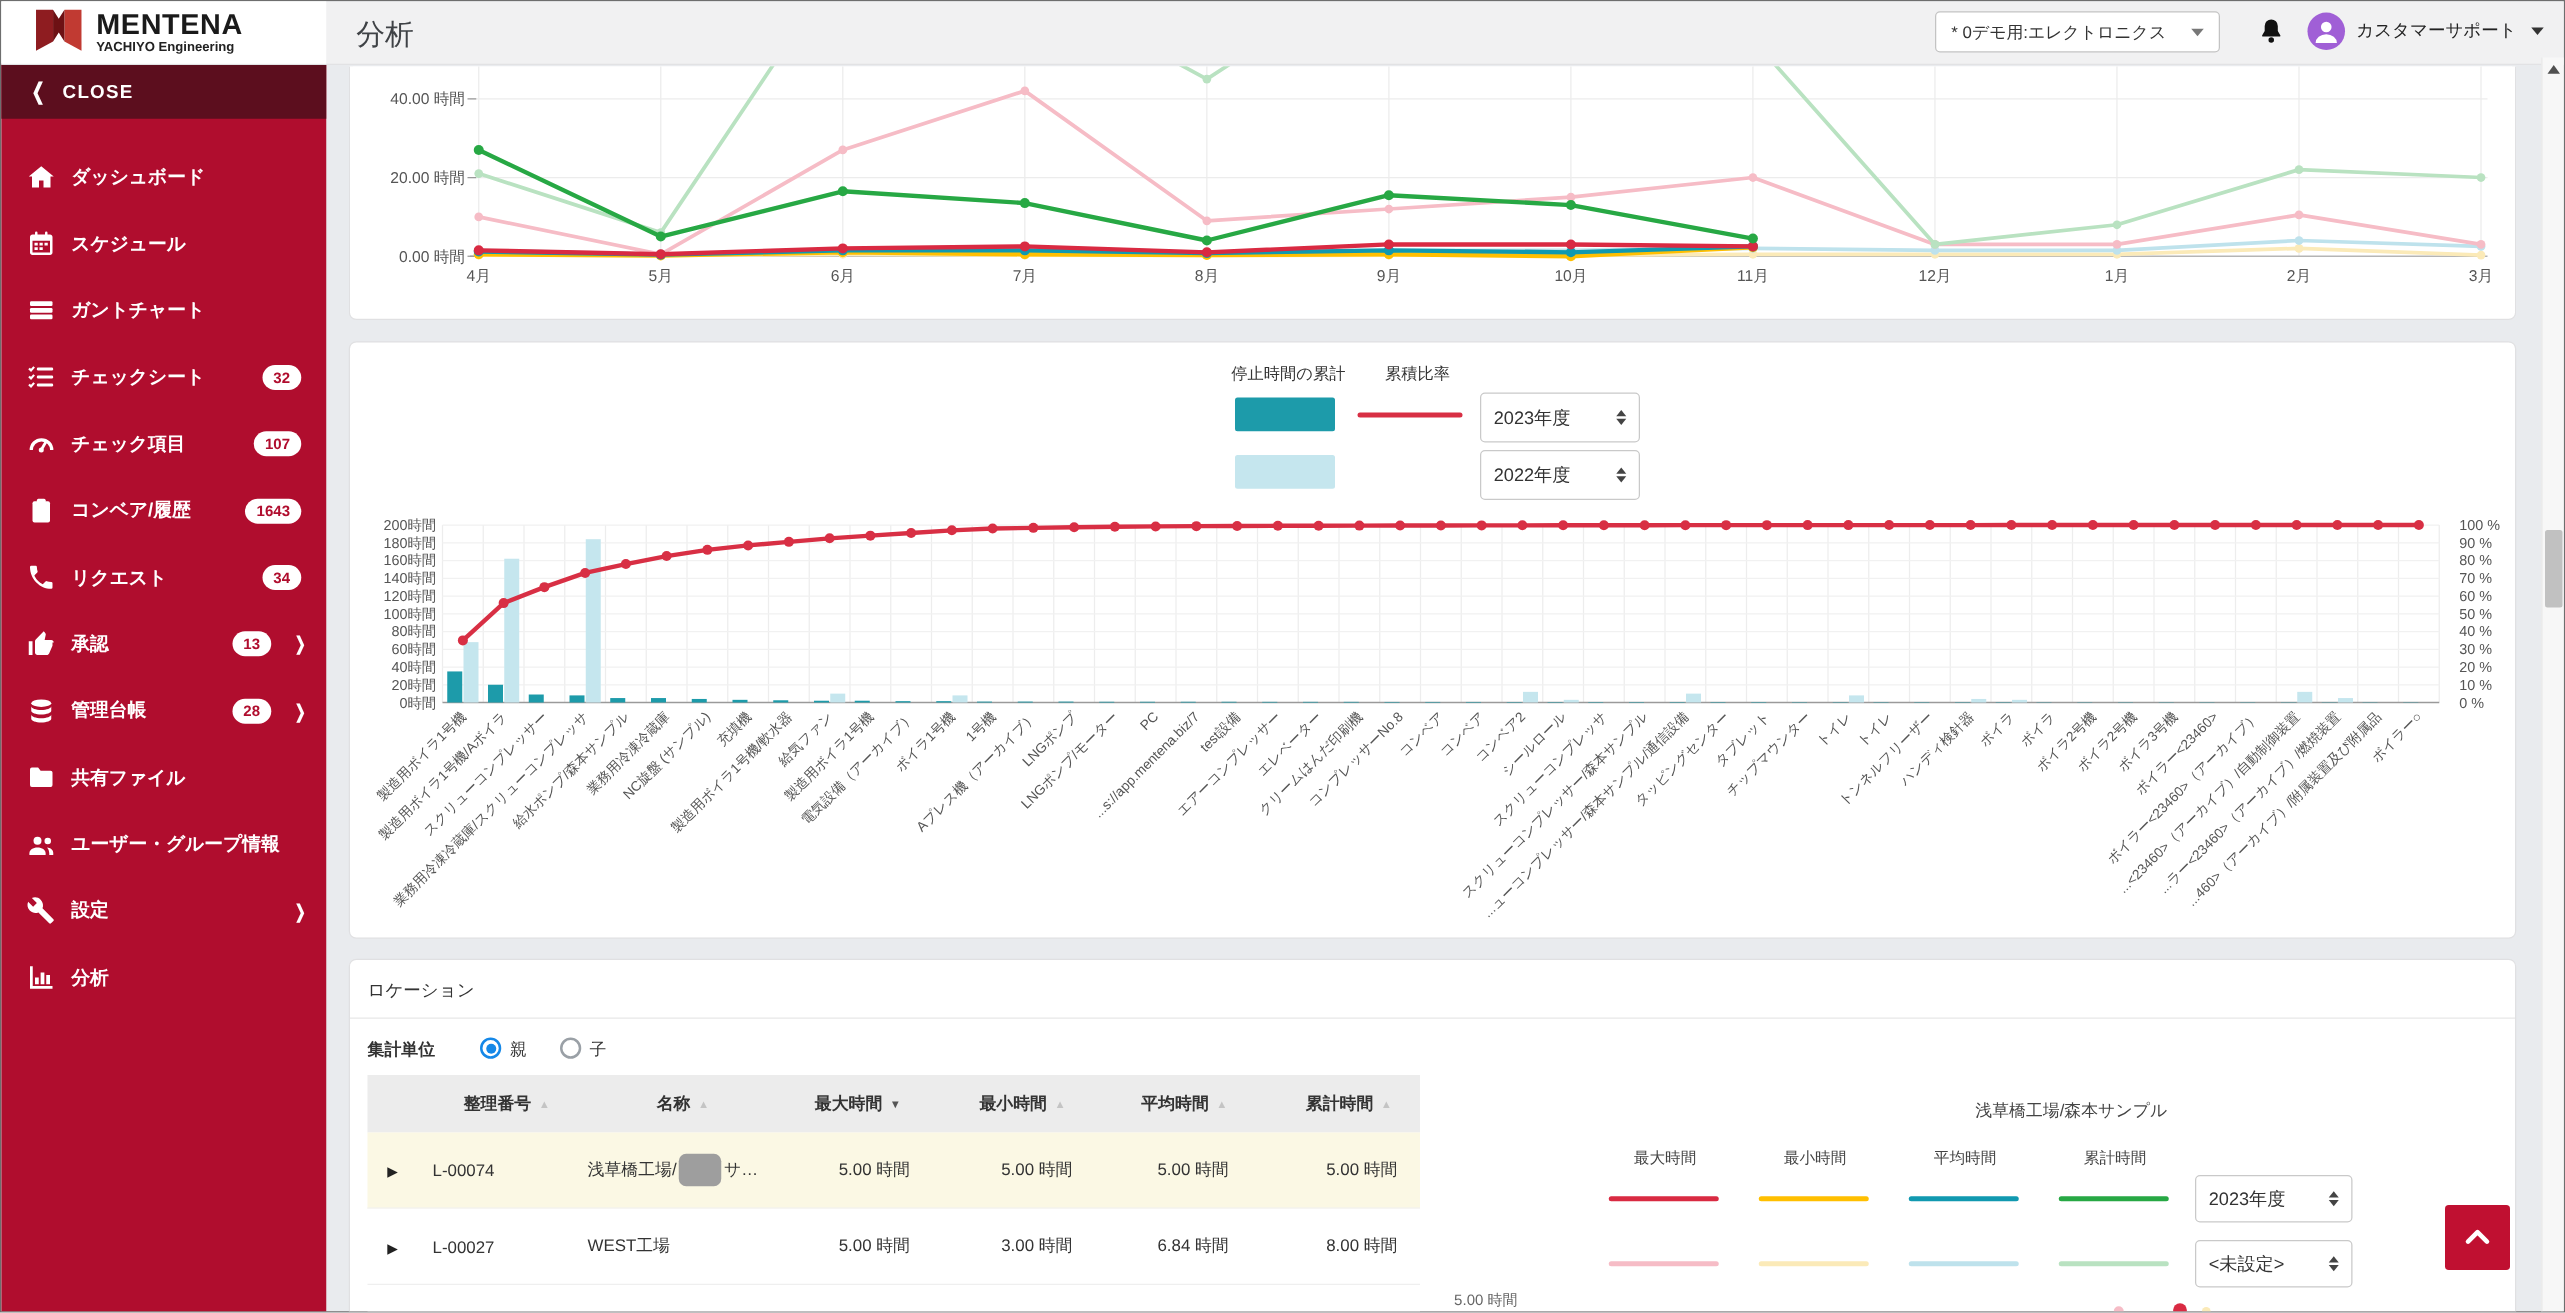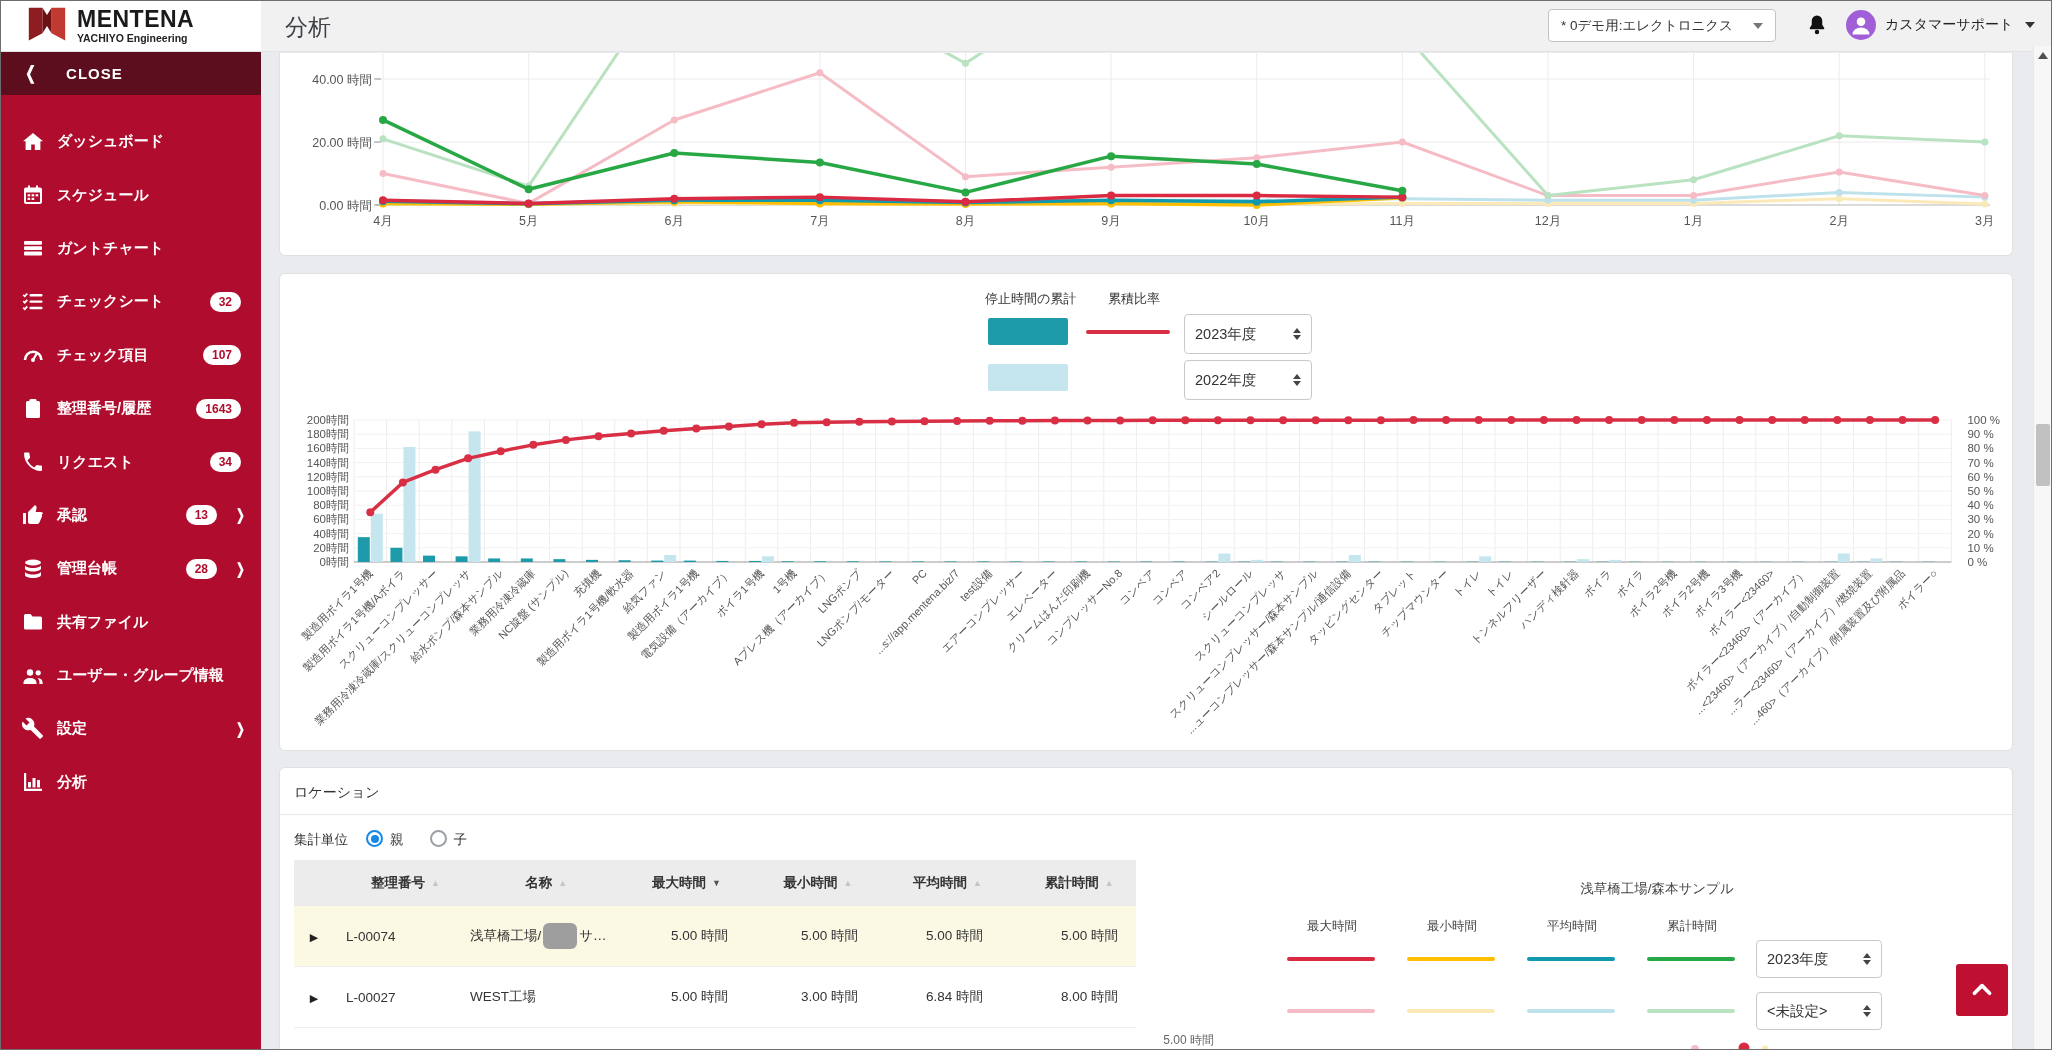--- a/index.html
+++ b/index.html
@@ -17,21 +17,21 @@
              display:flex;align-items:center;justify-content:space-between;padding:0 12px;box-sizing:border-box;font-size:13.5px;color:#333;cursor:pointer;}
   #bell{position:absolute;left:1802px;top:11px;width:28px;height:28px;cursor:pointer;}
   #avatar{position:absolute;left:1845px;top:9px;width:30px;height:30px;border-radius:50%;background:#a05fd6;cursor:pointer;}
   #user{position:absolute;left:1884px;top:15px;font-size:14px;color:#222;cursor:pointer;}
   #user .caret{display:inline-block;margin-left:8px;width:0;height:0;border-left:5px solid transparent;border-right:5px solid transparent;border-top:6px solid #333;vertical-align:middle;}
   .caret-gray{width:0;height:0;border-left:5px solid transparent;border-right:5px solid transparent;border-top:6px solid #777;}
   
   #sidebar{position:absolute;left:0;top:50px;width:260px;height:1000px;background:#b00d2e;z-index:25;}
   #close-bar{height:44px;background:#5c0e1e;display:flex;align-items:center;color:#fff;cursor:pointer;}
   #close-bar .chev{margin-left:22px;font-size:18px;font-weight:bold;transform:scaleX(.7);}
-  #close-bar .lbl{margin-left:28px;font-size:15px;font-weight:bold;letter-spacing:1px;}
+  #close-bar .lbl{margin-left:12px;font-size:15px;font-weight:bold;letter-spacing:1px;}
   #side-items{padding-top:20px;}
   .sideitem{position:relative;height:53.4px;display:flex;align-items:center;color:#fff;cursor:pointer;}
   .sideitem .icn{position:absolute;left:20px;width:24px;height:24px;}
   .sideitem .icn svg{width:24px;height:24px;fill:#fff;}
   .sideitem .lbl{margin-left:56px;font-size:15px;font-weight:600;}
   .sideitem .badge{position:absolute;right:20px;background:#fff;color:#b00d2e;font-size:12px;font-weight:bold;border-radius:12px;padding:3px 9px;}
   .sideitem .badge.shift{right:44px;}
   .sideitem .subchev{position:absolute;right:14px;font-size:15px;font-weight:bold;transform:scaleX(.7);}
   
   .panel{position:absolute;background:#fff;border:1px solid #e0e0e2;box-sizing:border-box;}
@@ -44,21 +44,21 @@
   .swatch{border-radius:2px;}
   .sel{background:#fff;border:1px solid #c9c9c9;border-radius:4px;display:flex;align-items:center;justify-content:space-between;
        padding:0 10px;box-sizing:border-box;font-size:14.5px;color:#333;cursor:pointer;}
   .udarrows{display:flex;flex-direction:column;align-items:center;gap:2px;}
   .udarrows .u{width:0;height:0;border-left:4px solid transparent;border-right:4px solid transparent;border-bottom:5px solid #444;}
   .udarrows .d{width:0;height:0;border-left:4px solid transparent;border-right:4px solid transparent;border-top:5px solid #444;}
   
   #loc-title{font-size:14px;color:#333;}
   #loc-divider{position:absolute;left:0;top:46px;width:100%;height:1px;background:#e8e8e8;}
   #agg-row{position:absolute;left:14px;top:62px;display:flex;align-items:center;font-size:13.5px;color:#333;}
-  #agg-row .cap{font-weight:normal;margin-right:18px;}
+  #agg-row .cap{font-weight:bold;margin-right:36px;}
   .radio{width:17px;height:17px;border-radius:50%;box-sizing:border-box;display:inline-block;vertical-align:-3px;margin-right:7px;cursor:pointer;}
   .radio.on{border:2px solid #1588e8;position:relative;}
   .radio.on::after{content:"";position:absolute;left:2.5px;top:2.5px;width:8px;height:8px;border-radius:50%;background:#1588e8;}
   .radio.off{border:2px solid #9aa0a6;}
   #agg-row .opt{margin-right:26px;cursor:pointer;}
   
   #loc-table{position:absolute;left:14px;top:92px;width:842px;font-size:13.5px;color:#333;}
   .trow{display:flex;align-items:center;}
   .thead{background:#ececec;height:46px;font-weight:bold;gap:22px;}
   .thead .cell{display:flex;align-items:center;justify-content:center;cursor:pointer;}
@@ -179,21 +179,21 @@
               <circle cx="12" cy="17" r="2"></circle>
             </svg></span>
           <span class="lbl">チェック項目</span>
           <span class="badge ">107</span>
         </div>
         <div class="sideitem">
           <span class="icn"><svg viewBox="0 0 24 24">
               <rect x="5" y="4" width="14" height="17" rx="1.6"></rect>
               <rect x="8.5" y="2" width="7" height="4.6" rx="1.2"></rect>
             </svg></span>
-          <span class="lbl">整理番号/履歴</span>
+          <span class="lbl">コンベア/履歴</span>
           <span class="badge ">1643</span>
         </div>
         <div class="sideitem">
           <span class="icn"><svg viewBox="0 0 24 24">
               <path d="M6.62 10.79a15.05 15.05 0 0 0 6.59 6.59l2.2-2.2a1 1 0 0 1 1.01-.24c1.12.37 2.33.57 3.58.57a1 1 0 0 1 1 1V20a1 1 0 0 1-1 1C10.85 21 3 13.15 3 3.5a1 1 0 0 1 1-1h3.5a1 1 0 0 1 1 1c0 1.25.2 2.46.57 3.58a1 1 0 0 1-.25 1.01l-2.2 2.2z"></path>
             </svg></span>
           <span class="lbl">リクエスト</span>
           <span class="badge ">34</span>
         </div>
         <div class="sideitem">

